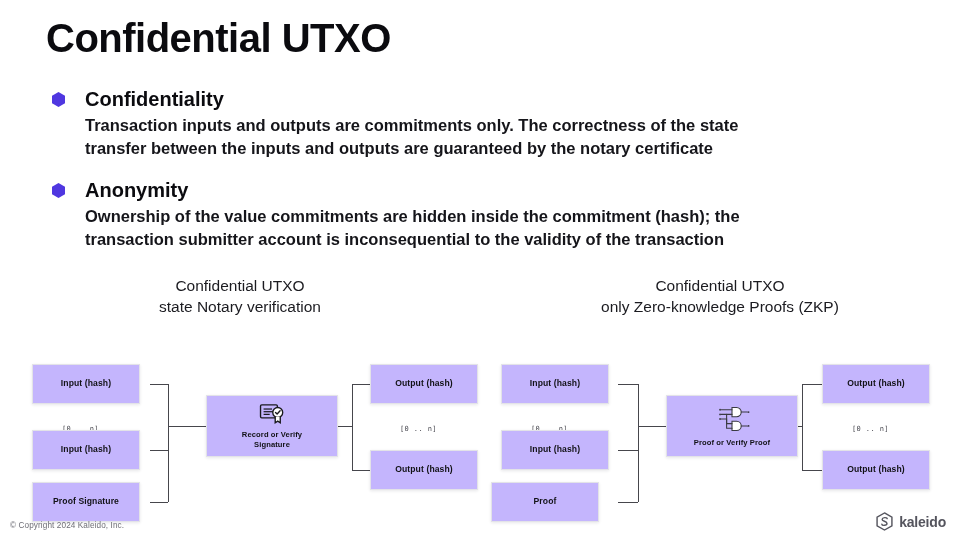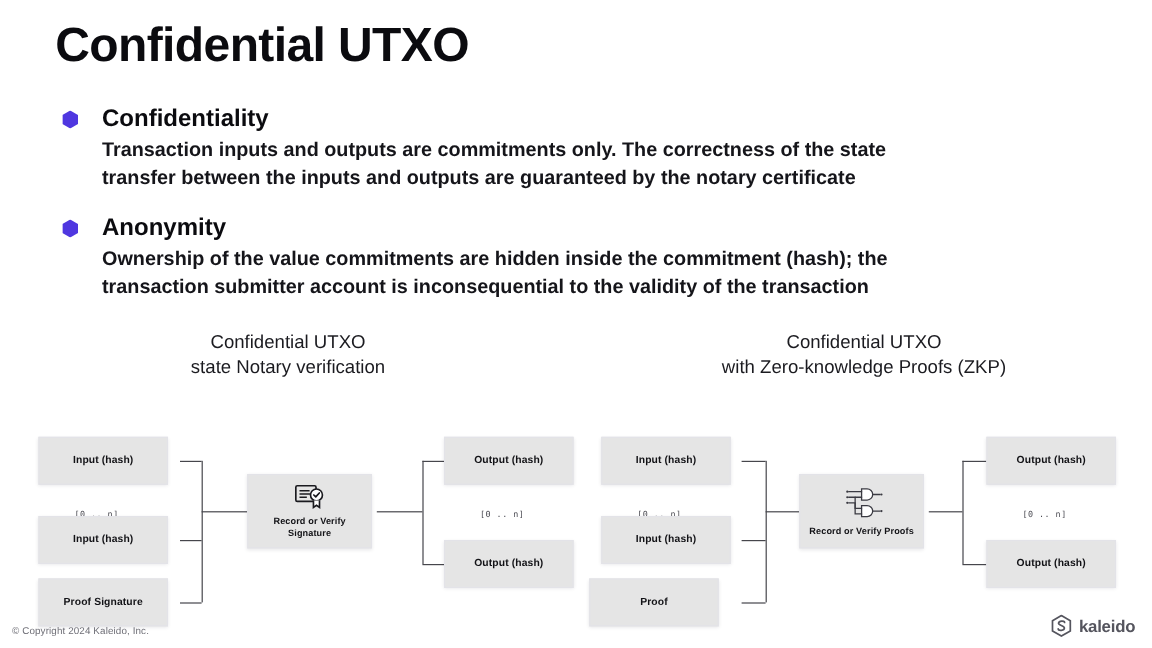--- a/index.html
+++ b/index.html
@@ -41,34 +41,34 @@
   .diagram-title {
     text-align: center; font-size: 15.5px; color: #1b1b20; line-height: 1.33;
     font-weight: 400;
   }
   .diagram-title .l2 { display: block; }
 
   .canvas { position: relative; width: 460px; height: 190px; margin-top: 10px; }
 
   .node {
     position: absolute;
-    background: #e5e5e5;
+    background: #c4b5fd;
     border: 1px solid #e3e3e8;
     border-radius: 0;
     box-shadow: 0 1px 3px rgba(20,20,40,0.10);
     display: flex; align-items: center; justify-content: center;
     text-align: center;
   }
   .node .label {
     font-size: 8.6px; font-weight: 700; color: #121216;
     letter-spacing: 0.1px; line-height: 1.35;
   }
 
   .io-node  { width: 108px; height: 40px; }
-  .proc-node{ width: 104px; height: 62px; flex-direction: column; }
+  .proc-node{ width: 132px; height: 62px; flex-direction: column; }
   .proc-node .icon { margin-bottom: 5px; line-height: 0; }
   .proc-node .label { font-size: 7.6px; line-height: 1.3; padding: 0 4px; }
 
   .range {
     position: absolute;
     font-family: "DejaVu Sans Mono", monospace;
     font-size: 7px; color: #4a4a52; letter-spacing: 0.4px;
     white-space: nowrap;
   }
 
@@ -174,21 +174,21 @@
       <div class="range" style="left:390px; top:98px;">[0 .. n]</div>
       <div class="node io-node" style="left:360px; top:123px;">
         <span class="label">Output (hash)</span>
       </div>
     </div>
   </div>
 
   <div class="diagram right">
     <div class="diagram-title">
       <span>Confidential UTXO</span>
-      <span class="l2">with Zero-knowledge Proofs (ZKP)</span>
+      <span class="l2">only Zero-knowledge Proofs (ZKP)</span>
     </div>
 
     <div class="canvas">
 
       <div class="wire h" style="left:128px; top:57px;  width:20px;"></div>
       <div class="wire h" style="left:128px; top:123px; width:20px;"></div>
       <div class="wire h" style="left:128px; top:175px; width:20px;"></div>
       <div class="wire v" style="left:148px; top:57px;  height:118px;"></div>
       <div class="wire h" style="left:148px; top:99px;  width:28px;"></div>
 
@@ -219,21 +219,21 @@
             <line x1="38" y1="27" x2="46" y2="27"></line>
             <polyline points="12,18 19,18 19,24 26,24"></polyline>
             <polyline points="19,12 19,30 26,30"></polyline>
             <circle cx="10.5" cy="6" r="1.2" fill="#3a3a42" stroke="none"></circle>
             <circle cx="10.5" cy="12" r="1.2" fill="#3a3a42" stroke="none"></circle>
             <circle cx="10.5" cy="18" r="1.2" fill="#3a3a42" stroke="none"></circle>
             <circle cx="47.5" cy="9" r="1.2" fill="#3a3a42" stroke="none"></circle>
             <circle cx="47.5" cy="27" r="1.2" fill="#3a3a42" stroke="none"></circle>
           </svg>
         </span>
-        <span class="label">Record or Verify Proofs</span>
+        <span class="label">Proof or Verify Proof</span>
       </div>
 
       <div class="node io-node" style="left:332px; top:37px;">
         <span class="label">Output (hash)</span>
       </div>
       <div class="range" style="left:362px; top:98px;">[0 .. n]</div>
       <div class="node io-node" style="left:332px; top:123px;">
         <span class="label">Output (hash)</span>
       </div>
     </div>

